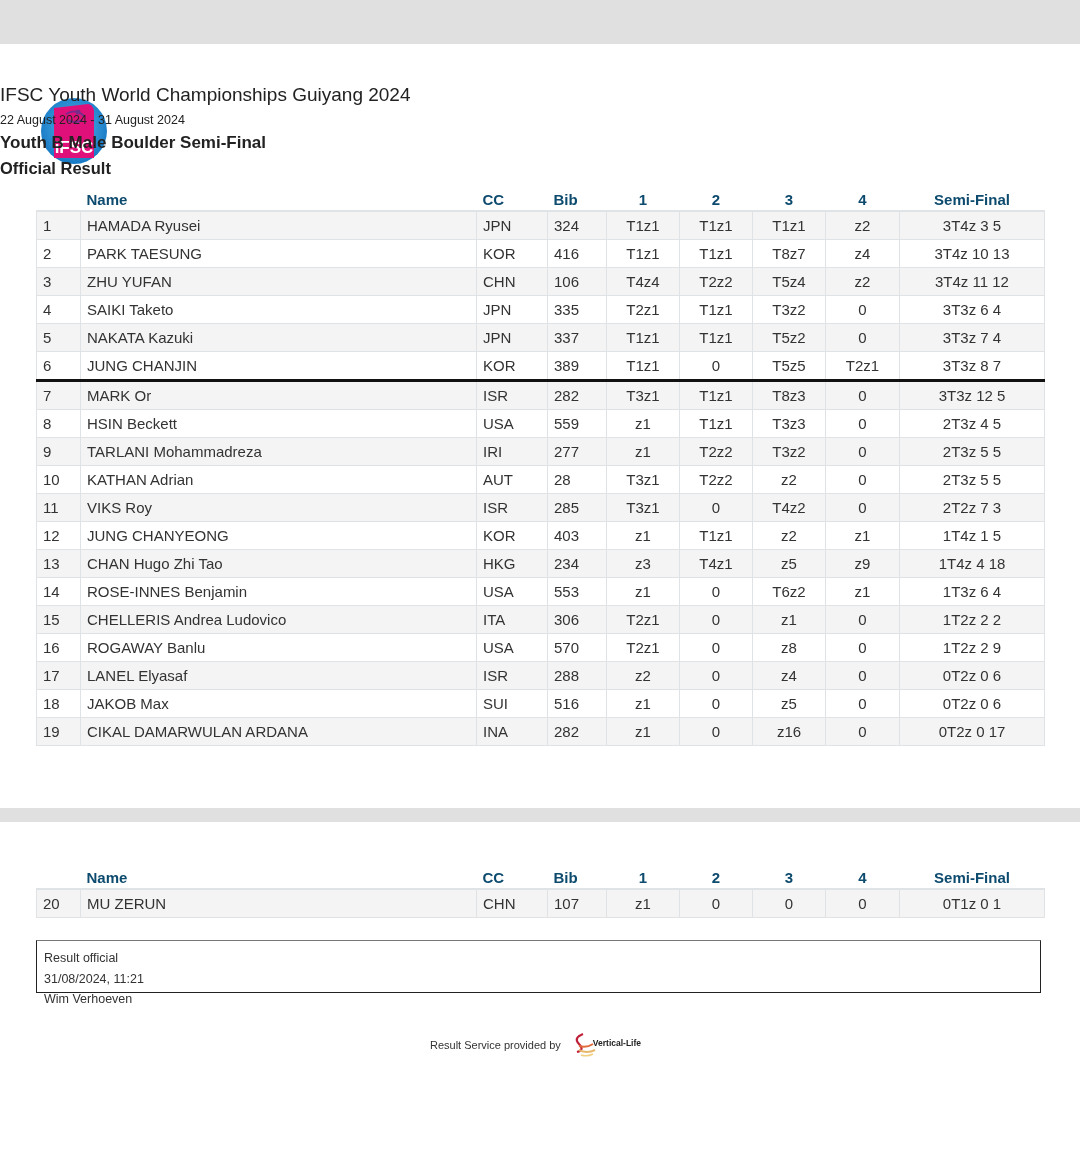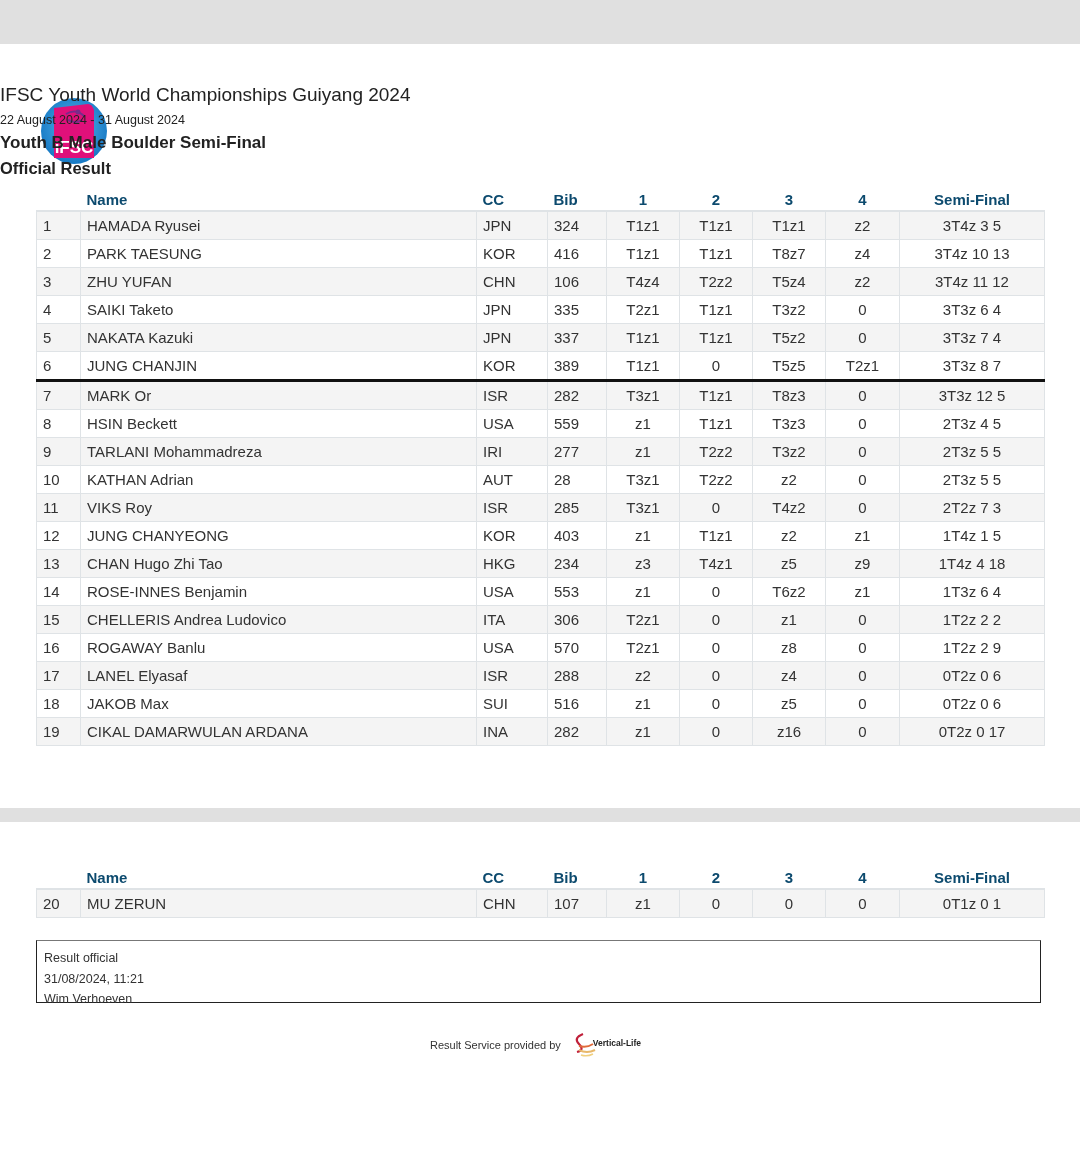--- a/index.html
+++ b/index.html
@@ -35,21 +35,21 @@
   }
   table.results tbody tr:nth-child(odd) td { background: #f4f4f4; }
   table.results tbody tr:nth-child(even) td { background: #ffffff; }
   table.results td.l, table.results th.l { text-align: left; padding-left: 6px; }
   table.results td.c, table.results th.c { text-align: center; }
   table.results tr.cutoff td { border-bottom: 3px solid #111; }
   #t1 { top: 184px; }
   #t2 { top: 862px; }
 
   .footer-box {
-    position: absolute; left: 36px; top: 940px; width: 1005px; height: 63px;
+    position: absolute; left: 36px; top: 940px; width: 1005px; height: 53px;
     border: 1.5px solid #222; border-top-color: #777;
     font-size: 12.5px; color: #333; line-height: 20.5px; box-sizing: border-box;
     padding: 7px 16px 0 7px;
   }
   .credit {
     position: absolute; left: 430px; top: 1030px; height: 30px;
     display: flex; align-items: center; font-size: 11px; color: #333;
   }
   .credit .vl { margin-left: 10px; position: relative; width: 80px; height: 30px; }
   .credit .vl-text { position: absolute; left: 22px; top: 8px; font-size: 8.5px; font-weight: bold; color: #222; }

